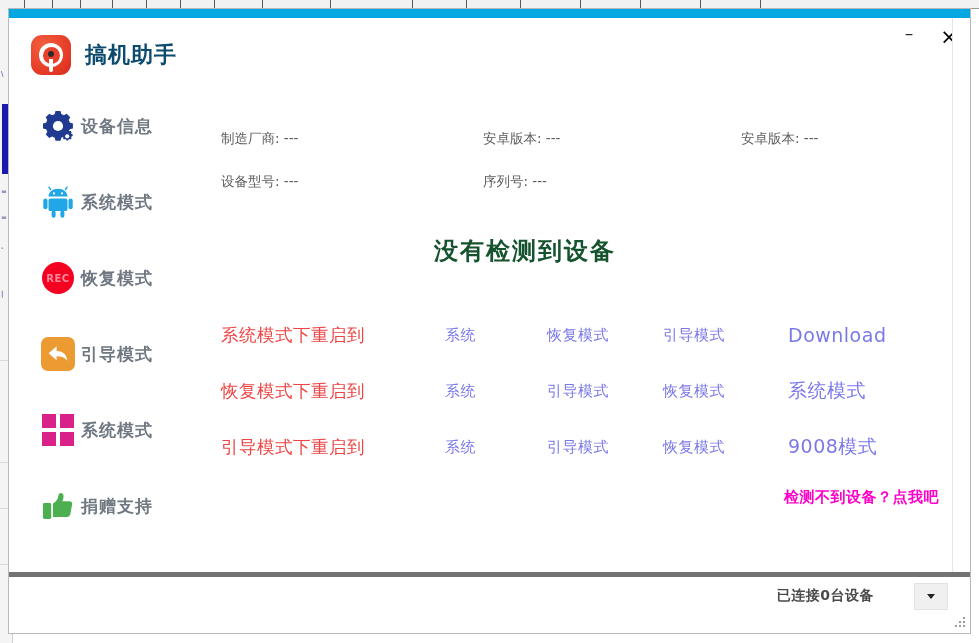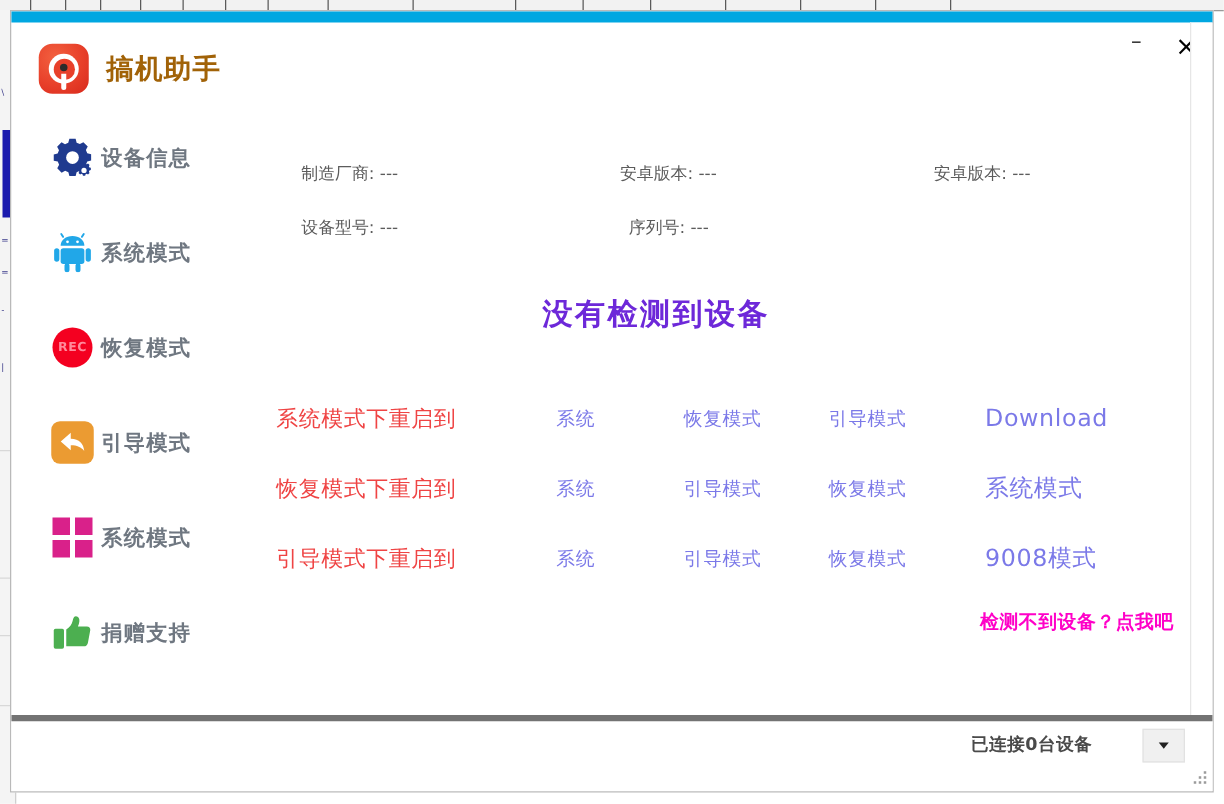--- a/index.html
+++ b/index.html
@@ -160,21 +160,21 @@
   .brand-logo .tail {
     position: absolute;
     left: 18px; top: 24px;
     width: 4px; height: 13px;
     background: #ffffff;
     border-radius: 0 0 2px 2px;
   }
   .brand-name {
     font-size: 22px;
     font-weight: bold;
-    color: #a16207;
+    color: #0c4a6e;
     letter-spacing: 1px;
   }
 
   
   #sidebar {
     position: absolute;
     left: 0;
     top: 86px;
     width: 196px;
     height: 530px;
@@ -241,41 +241,40 @@
   .info-grid {
     position: absolute;
     left: 16px;
     top: 22px;
     width: 740px;
   }
   .info-row {
     display: flex;
     height: 43px;
     align-items: center;
-    margin-left: 20px;
   }
   .info-cell {
     font-size: 13.5px;
     color: #5c5c5c;
     white-space: nowrap;
   }
   .info-cell.c1 { width: 262px; }
   .info-cell.c2 { width: 258px; }
   .info-cell.c3 { width: 220px; }
   .info-val { color: #5c5c5c; }
 
   .no-device {
     position: absolute;
     left: 0;
     top: 140px;
     width: 640px;
     text-align: center;
     font-size: 24px;
     font-weight: bold;
-    color: #6d28d9;
+    color: #14532d;
     letter-spacing: 2px;
   }
 
   .reboot-table {
     position: absolute;
     left: 16px;
     top: 212px;
     width: 745px;
   }
   .reboot-row {

